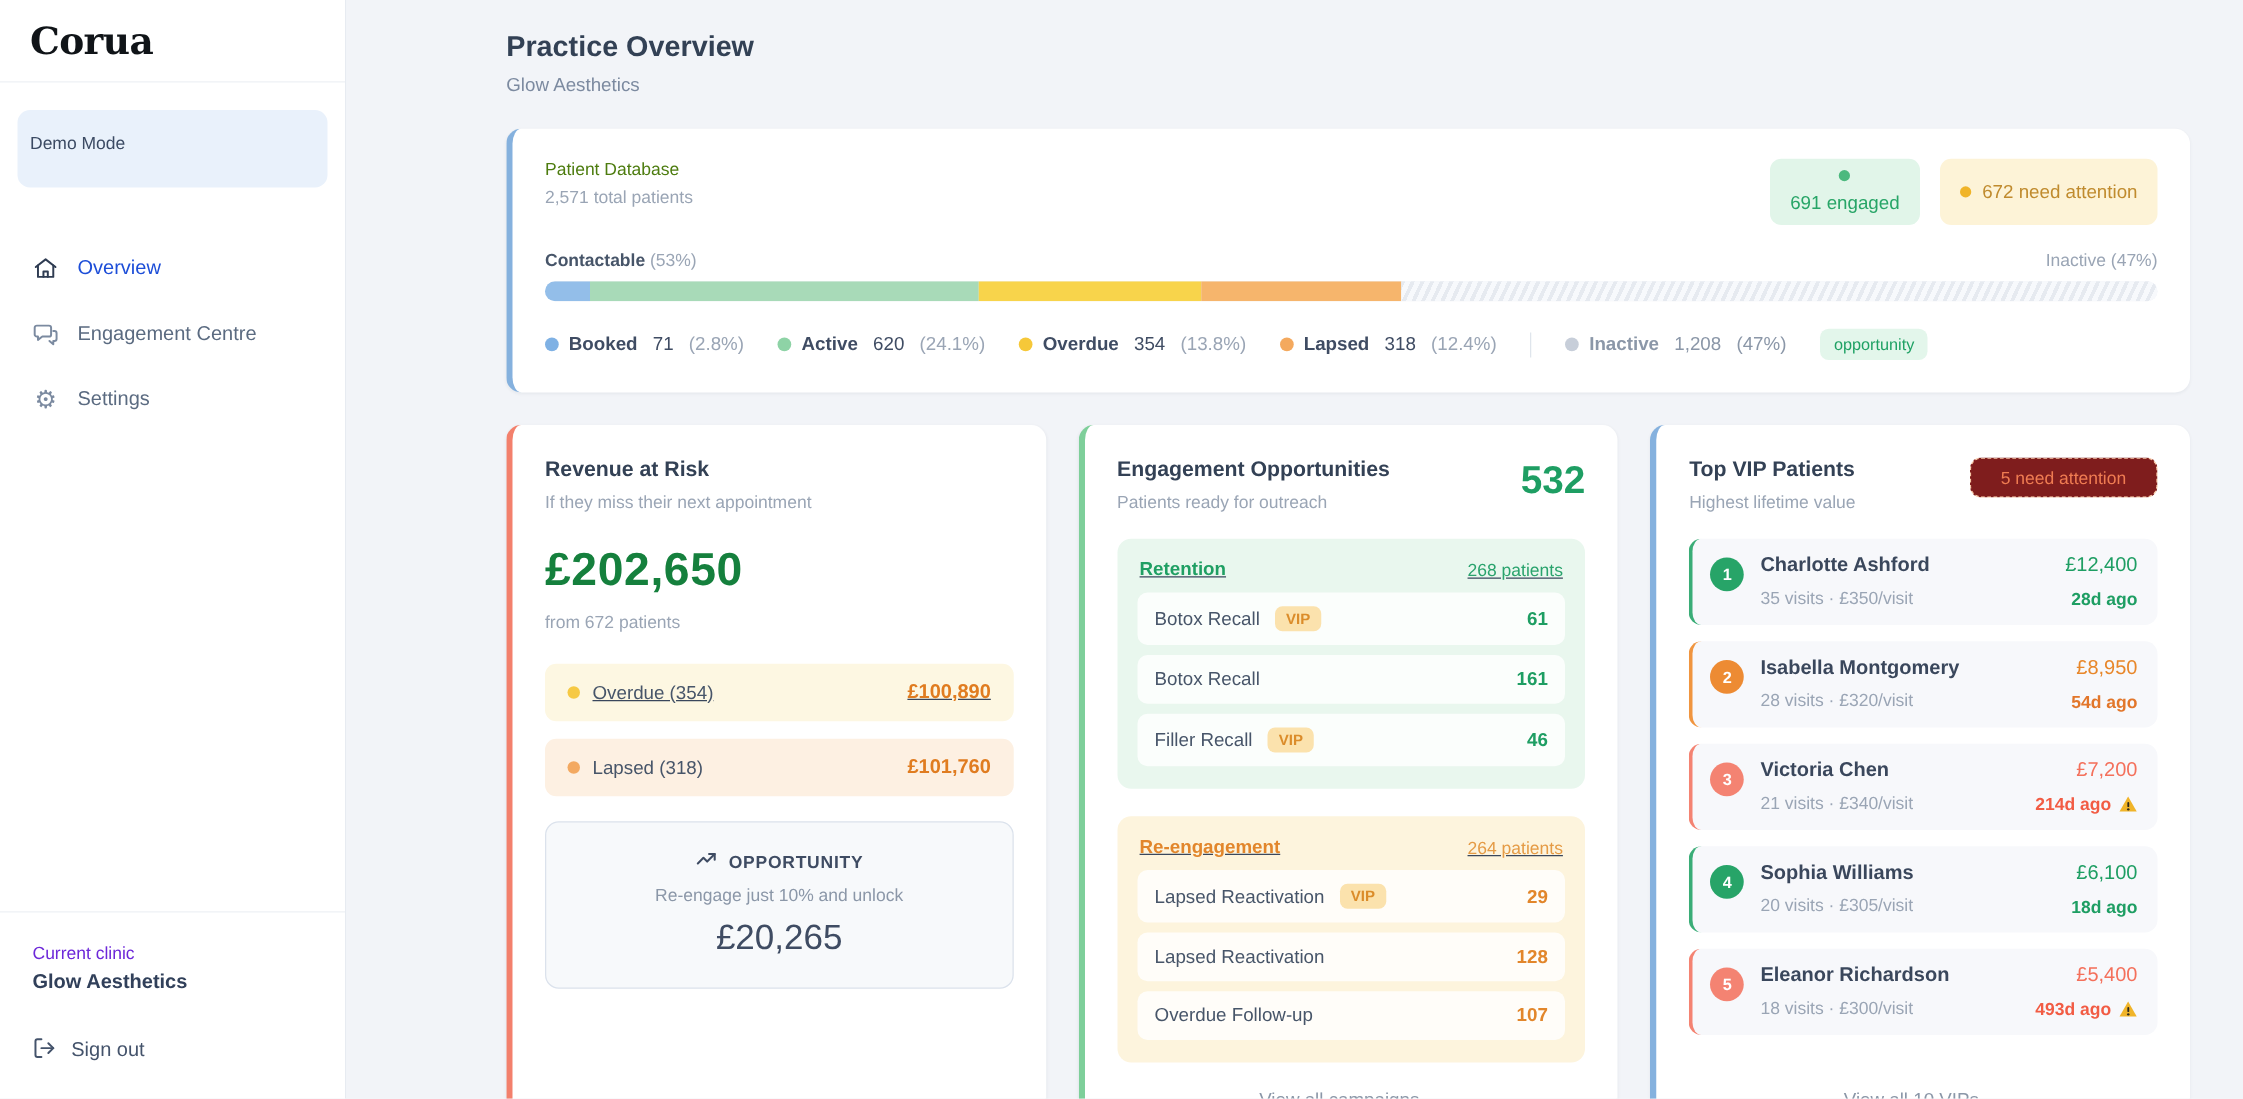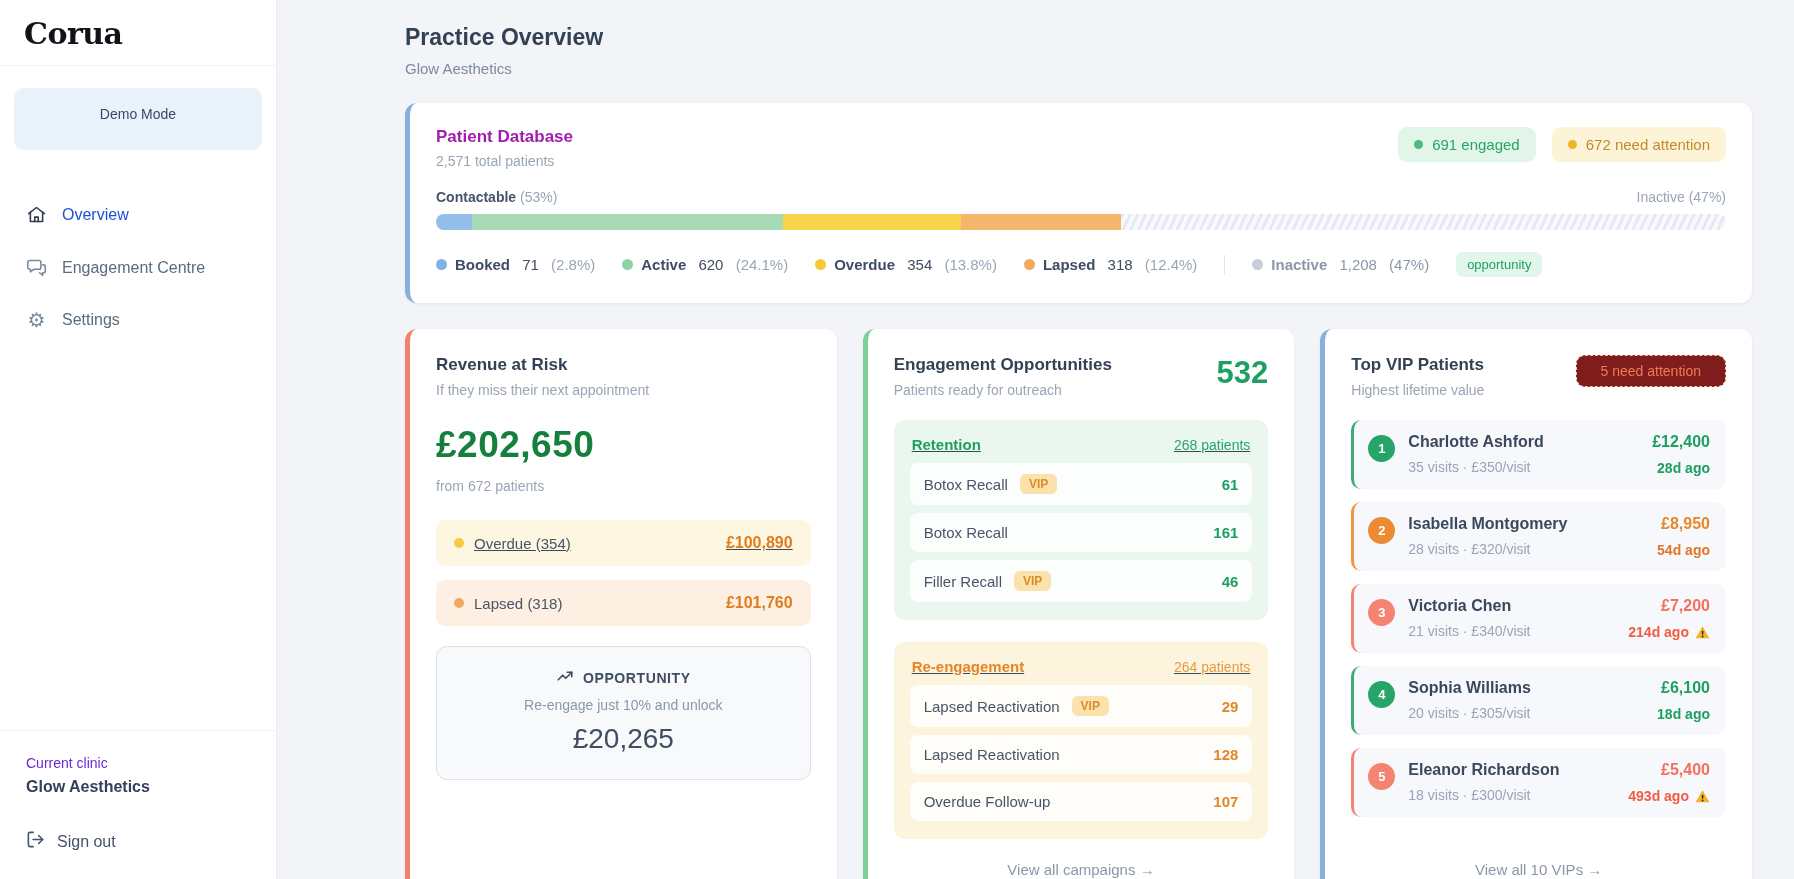--- a/index.html
+++ b/index.html
@@ -13,21 +13,21 @@
   
   .sidebar {
     width:277px; min-width:277px; height:100%;
     background:#ffffff; border-right:1px solid #e7ebf1;
     display:flex; flex-direction:column;
   }
   .logo-wrap { padding:16px 24px 14px; border-bottom:1px solid #eef1f5; }
   .logo { font-family:"DejaVu Serif", serif; font-weight:900; font-size:30px; color:#101418; letter-spacing:-0.5px; }
   .demo-box {
     margin:22px 14px 0; background:#e9f1fb; border-radius:10px;
-    padding:18px 10px 28px; text-align:center;
+    padding:18px 10px 28px; 
     font-size:14px; color:#3b4a63; font-weight:500;
   }
   .nav { margin-top:42px; display:flex; flex-direction:column; gap:8px; }
   .nav-item {
     display:flex; align-items:center; gap:15px;
     padding:12px 26px; font-size:16px; color:#5b6b81; cursor:pointer;
   }
   .nav-item.active { color:#1d4ed8; font-weight:500; }
   .nav-item svg { width:21px; height:21px; }
   .nav-item .gear-glyph { font-size:20px; line-height:1; width:21px; text-align:center; color:#7b8aa0; }
@@ -44,21 +44,21 @@
   .page-subtitle { font-size:15px; color:#7c8aa0; margin-top:9px; }
 
   .card {
     background:#ffffff; border-radius:12px;
     box-shadow:0 1px 3px rgba(20,30,50,.06);
   }
 
   
   .pd-card { margin-top:26px; border-left:5px solid #85b1de; padding:24px 26px 26px; }
   .pd-top { display:flex; justify-content:space-between; align-items:flex-start; }
-  .pd-title { font-size:17px; font-weight:700; color:#a21caf; }
+  .pd-title { font-size:14px; font-weight:400; color:#4d7c0f; }
   .pd-sub { font-size:14px; color:#9aa5b5; margin-top:6px; }
   .pd-badges { display:flex; gap:16px; }
   .pill-badge {
     display:inline-flex; align-items:center; gap:9px;
     border-radius:9px; padding:9px 16px; font-size:15px; font-weight:500;
   }
   .pill-badge .dot { width:9px; height:9px; border-radius:50%; }
   .bar-labels { display:flex; justify-content:space-between; margin-top:20px; font-size:14px; }
   .bar-labels .l b { color:#475569; font-weight:700; } .bar-labels .l span { color:#9aa5b5; }
   .bar-labels .r { color:#9aa5b5; }
@@ -147,21 +147,21 @@
     padding:13px 16px 13px 14px; display:flex; align-items:flex-start; gap:13px; cursor:pointer;
   }
   .vip-rank {
     width:27px; height:27px; border-radius:50%; color:#fff; font-size:13px; font-weight:700;
     display:flex; align-items:center; justify-content:center; margin-top:2px;
   }
   .vip-mid { flex:1; }
   .vip-name { font-size:16px; font-weight:700; color:#3a475c; }
   .vip-meta { font-size:14px; color:#9aa5b5; margin-top:8px; }
   .vip-right { text-align:right; }
-  .vip-amt { font-size:16px; font-weight:700; }
+  .vip-amt { font-size:16px; font-weight:400; }
   .vip-ago { font-size:14px; font-weight:700; margin-top:9px; display:flex; align-items:center; justify-content:flex-end; gap:6px; }
   .vip-ago svg { width:15px; height:15px; }
   .vip-card .view-link { margin-top:auto; padding-top:18px; }
 </style>
 </head>
 <body>
 
 <aside class="sidebar">
   <div class="logo-wrap">
     <span class="logo">Corua</span>
@@ -213,21 +213,21 @@
   <h1 class="page-title">Practice Overview</h1>
   <div class="page-subtitle">Glow Aesthetics</div>
 
   <section class="card pd-card">
     <div class="pd-top">
       <div>
         <div class="pd-title">Patient Database</div>
         <div class="pd-sub">2,571 total patients</div>
       </div>
       <div class="pd-badges" id="pd-badges">
-          <span class="pill-badge" style="background: rgb(225, 245, 233); color: rgb(39, 165, 103);">
+          <span class="pill-badge" style="background: rgb(225, 245, 233); color: rgb(39, 165, 103); flex-direction: column;">
             <span class="dot" style="background: rgb(76, 185, 126);"></span>
             <span>691 engaged</span>
           </span>
           <span class="pill-badge" style="background: rgb(253, 243, 215); color: rgb(192, 139, 46);">
             <span class="dot" style="background: rgb(240, 180, 41);"></span>
             <span>672 need attention</span>
           </span>
         </div>
     </div>
     <div class="bar-labels">

